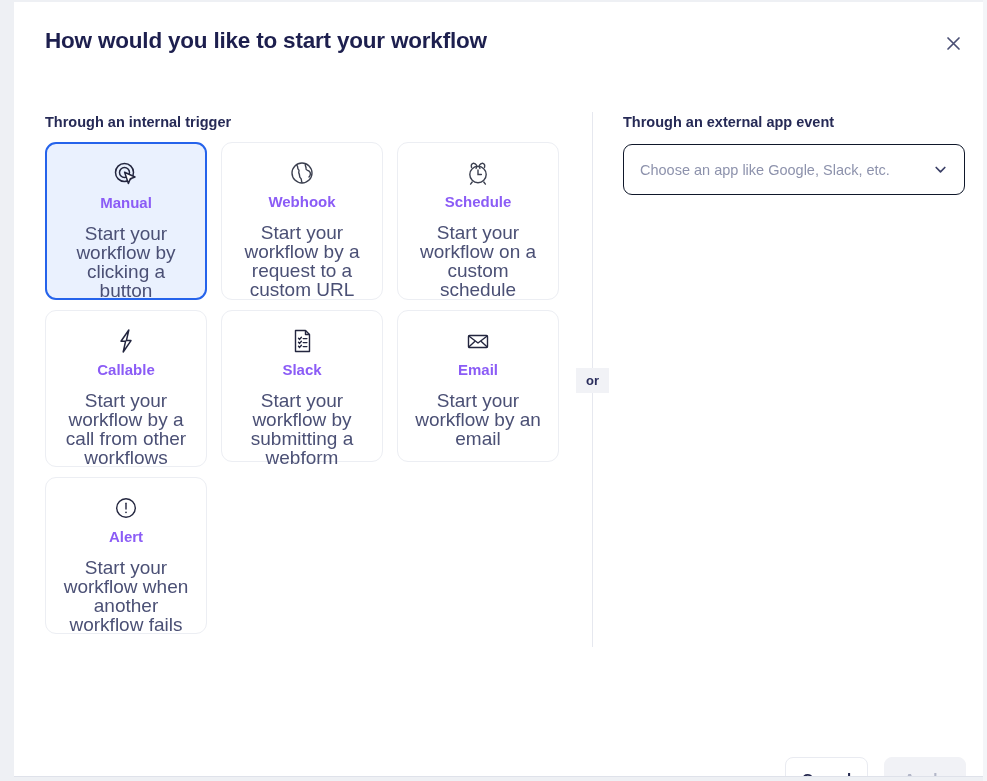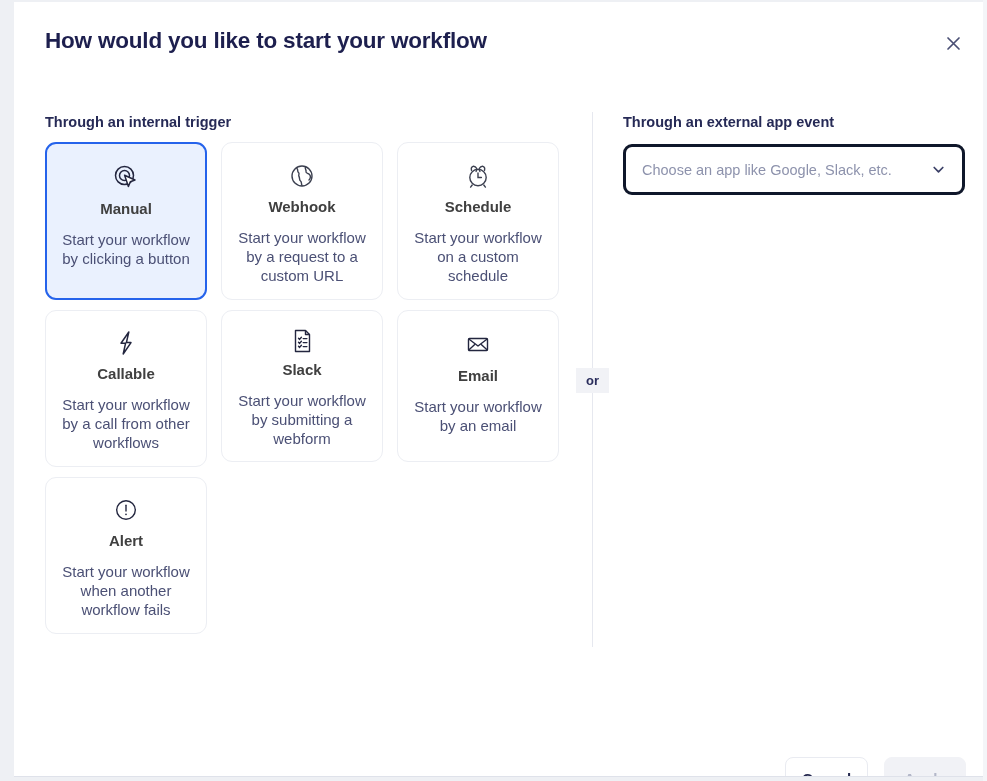--- a/index.html
+++ b/index.html
@@ -112,26 +112,26 @@
     height: 34px;
     display: flex;
     align-items: center;
     justify-content: center;
     margin-bottom: 6px;
   }
   .card-icon svg { display: block; }
   .card-title {
     font-size: 15px;
     font-weight: bold;
-    color: #404040;
+    color: #8b5cf6;
     margin-bottom: 13px;
     text-align: center;
   }
   .card-desc {
-    font-size: 15px;
+    font-size: 19px;
     line-height: 19px;
     color: #4b5075;
     text-align: center;
   }
 
   
   .col-0 { left: 0px; }
   .col-1 { left: 176px; align-items: center; }
   .col-2 { left: 352px; }
   .row-0 { top: 0px; }
@@ -142,21 +142,21 @@
   .h-152 { height: 152px; }
   .h-157 { height: 157px; }
 
   
   #app-select {
     position: absolute;
     left: 609px;
     top: 142px;
     width: 342px;
     height: 51px;
-    border: 3px solid #0f172a;
+    border: 1px solid #0f172a;
     border-radius: 9px;
     background: #ffffff;
     display: flex;
     align-items: center;
     padding: 0 16px;
     cursor: pointer;
   }
   #app-select-placeholder {
     flex: 1;
     font-size: 14.5px;

